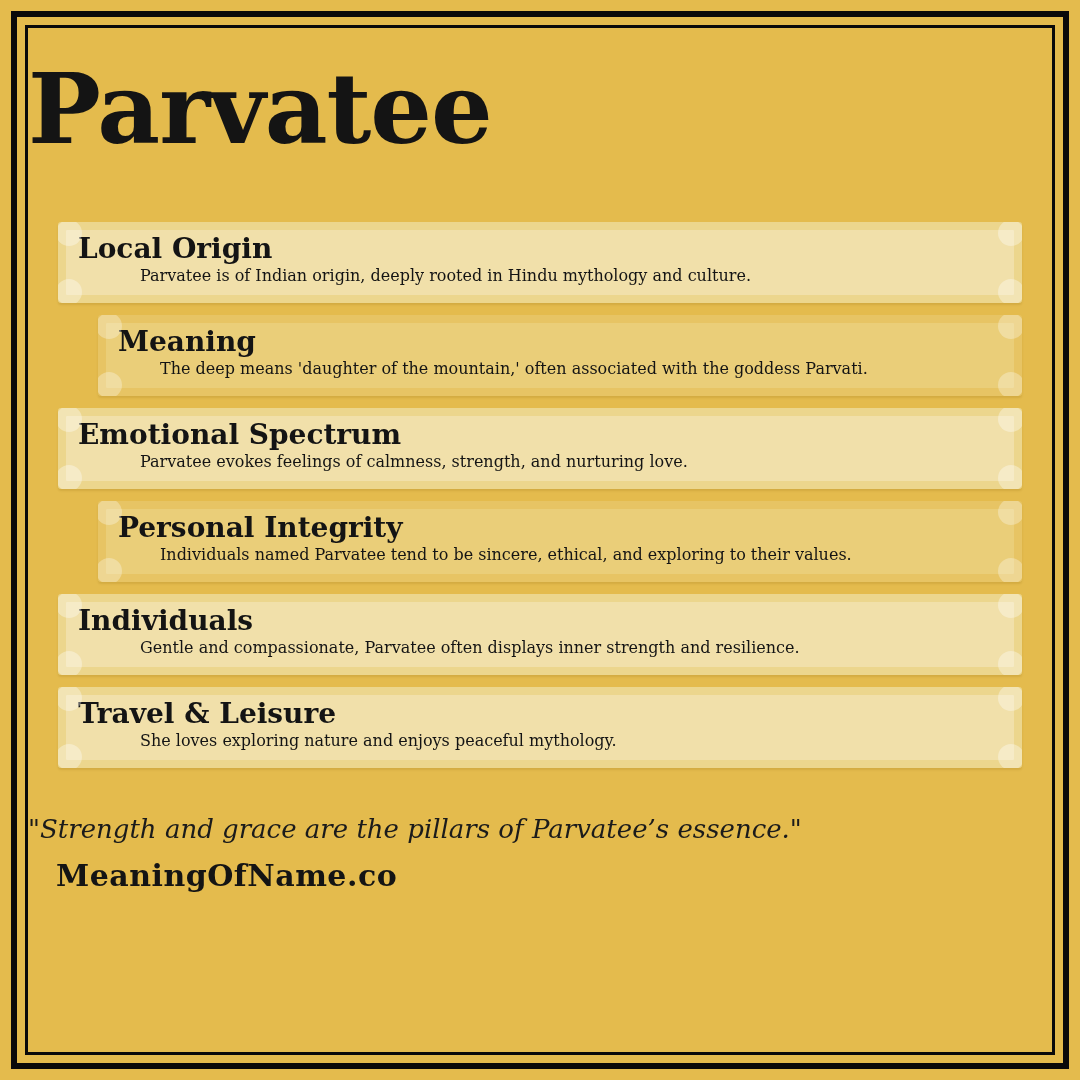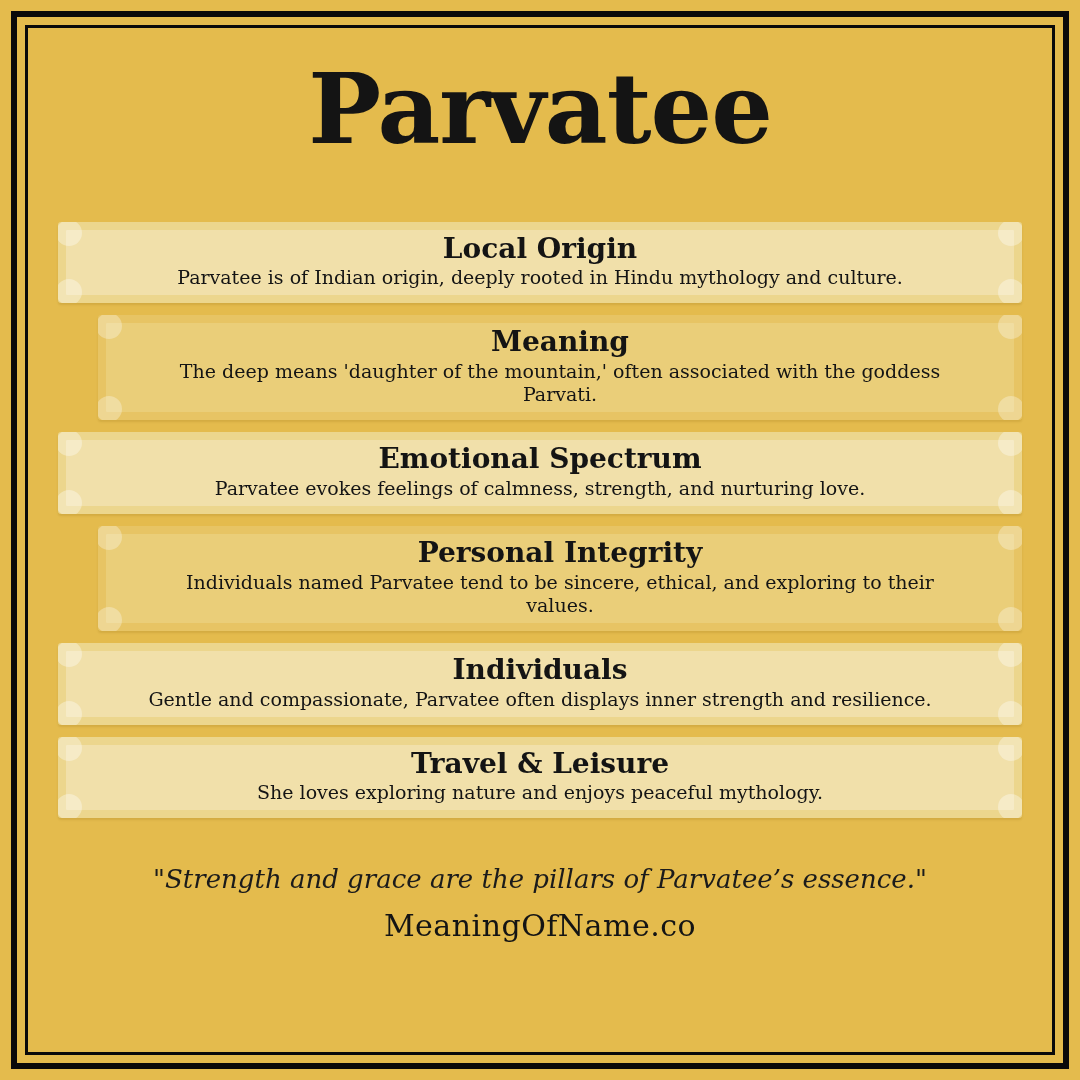--- a/index.html
+++ b/index.html
@@ -26,21 +26,20 @@
     pointer-events: none;
   }
   .frame-inner {
     position: absolute; inset: 25px;
     border: 3px solid var(--border, #0a0a0a);
     pointer-events: none;
   }
   .content {
     position: absolute; inset: 28px;
     padding-top: 26px;
-    text-align: center;
   }
   h1.card-title {
     font-size: 97px;
     line-height: 1.15;
     font-weight: bold;
     letter-spacing: -1px;
   }
   .panels {
     width: 964px;
     margin: 56px auto 0;
@@ -63,21 +62,21 @@
     border-radius: 1px;
   }
   .panel.light .panel-inner { background: var(--panel-light-fill, #f1e0aa); }
   .panel.faint .panel-inner { background: var(--panel-faint-fill, #eace79); }
   .panel h2 {
     font-size: 28px;
     line-height: 1.2;
     font-weight: bold;
   }
   .panel p {
-    font-size: 19px;
+    font-size: 16px;
     line-height: 1.22;
     max-width: 800px;
     margin: 1px auto 0;
   }
   .rivet {
     position: absolute;
     width: 26px; height: 26px;
     border-radius: 50%;
     background: rgba(255, 255, 255, 0.35);
     z-index: 2;
@@ -89,22 +88,23 @@
   .rivet.br { bottom: -2px; right: -2px; }
   .quote {
     margin-top: 46px;
     font-style: italic;
     font-size: 26px;
     color: #1b1b1b;
   }
   .brand {
     margin-top: 14px;
     font-size: 30px;
-    font-weight: normal;
+    font-weight: bold;
     letter-spacing: 0.5px;
+    padding-left: 28px;
   }
 </style>
 </head>
 <body>
 
 <div class="frame-outer"></div>
 <div class="frame-inner"></div>
 
 <div class="content">
 

